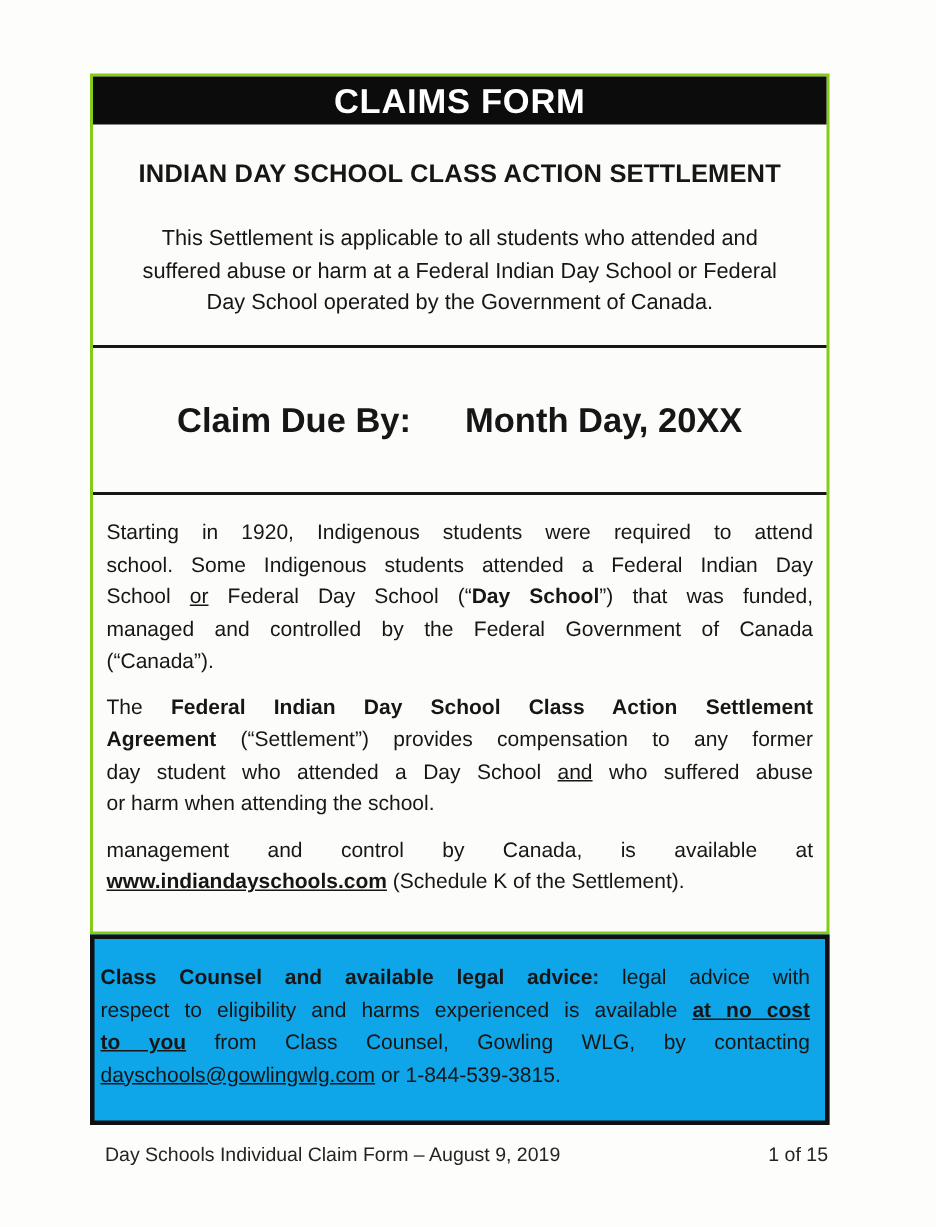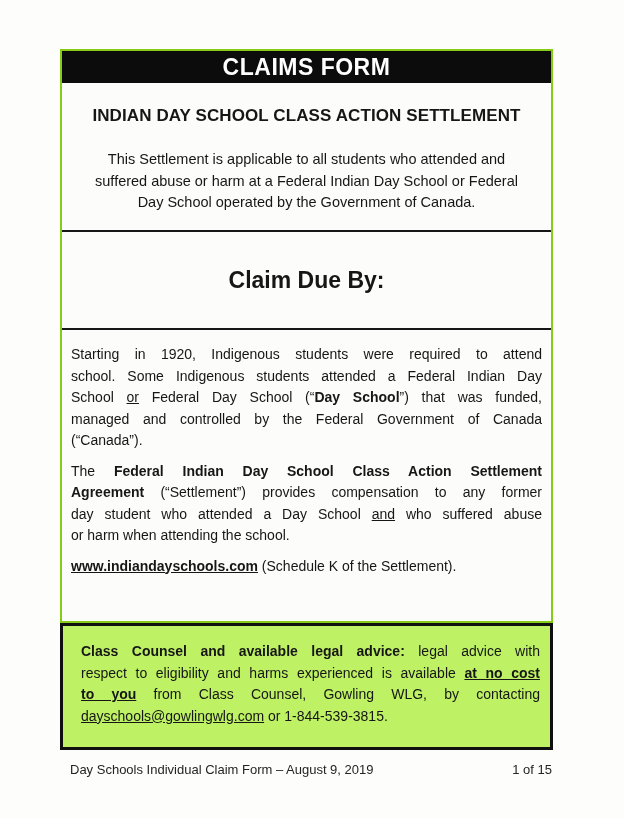--- a/index.html
+++ b/index.html
@@ -93,22 +93,22 @@
   .b { font-weight: bold; }
   .u { text-decoration: underline; }
   
   .counsel {
     position: absolute;
     left: 60px;
     top: 623px;
     width: 493px;
     height: 127px;
     border: 3px solid #101010;
-    background: #bef264;
-    padding: 15px 10px 0 18px;
+    background: #0ea5e9;
+    padding: 15px 10px 0 4px;
   }
   .counsel .para { margin-bottom: 0; }
   .footer {
     position: absolute;
     left: 60px;
     top: 762px;
     width: 493px;
     display: flex;
     justify-content: space-between;
     align-items: baseline;
@@ -130,37 +130,39 @@
 
     <div class="sec-header">
       <div class="settlement-title">INDIAN DAY SCHOOL CLASS ACTION SETTLEMENT</div>
       <div class="settlement-description">This Settlement is applicable to all students who attended and
 suffered abuse or harm at a Federal Indian Day School or Federal
 Day School operated by the Government of Canada.</div>
     </div>
 
     <div class="sec-due">
       <span class="due-label">Claim Due By:</span>
+      <span class="due-value">Month Day, 20XX</span>
     </div>
 
     <div class="sec-body">
       <div class="para">
           <div class="line"><span>Starting in 1920, Indigenous students were required to attend</span></div>
           <div class="line"><span>school. Some Indigenous students attended a Federal Indian Day</span></div>
           <div class="line"><span>School </span><span class="u">or</span><span> Federal Day School (“</span><span class="b">Day School</span><span>”) that was funded,</span></div>
           <div class="line"><span>managed and controlled by the Federal Government of Canada</span></div>
           <div class="line last"><span>(“Canada”).</span></div>
         </div>
       <div class="para">
           <div class="line"><span>The </span><span class="b">Federal Indian Day School Class Action Settlement</span></div>
           <div class="line"><span class="b">Agreement</span><span> (“Settlement”) provides compensation to any former</span></div>
           <div class="line"><span>day student who attended a Day School </span><span class="u">and</span><span> who suffered abuse</span></div>
           <div class="line last"><span>or harm when attending the school.</span></div>
         </div>
       <div class="para">
+          <div class="line"><span>management and control by Canada, is available at</span></div>
           <div class="line last"><span class="b u">www.indiandayschools.com</span><span> (Schedule K of the Settlement).</span></div>
         </div>
     </div>
 
   </div>
 
   <div class="counsel">
     <div class="para">
         <div class="line"><span class="b">Class Counsel and available legal advice:</span><span> legal advice with</span></div>
         <div class="line"><span>respect to eligibility and harms experienced is available </span><span class="b u">at no cost</span></div>

